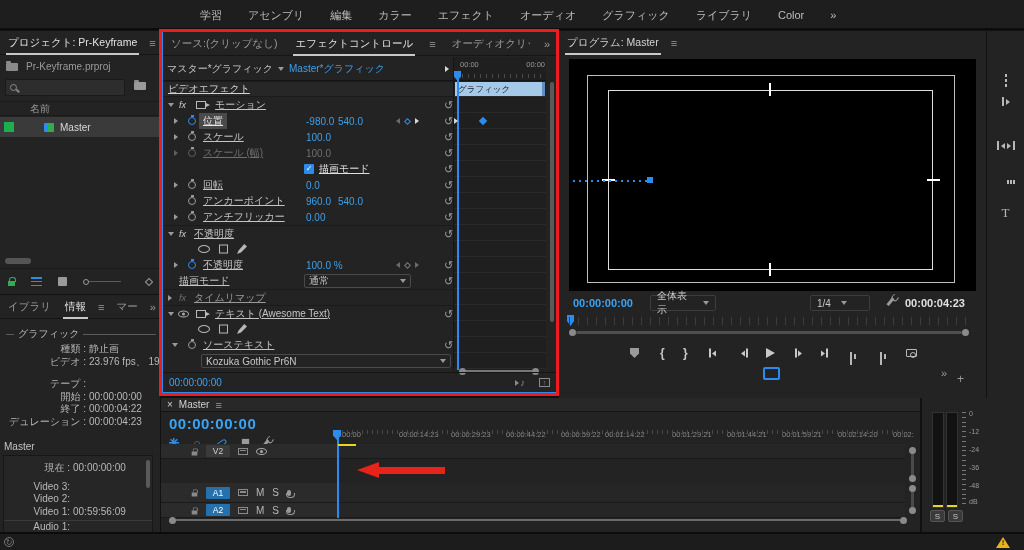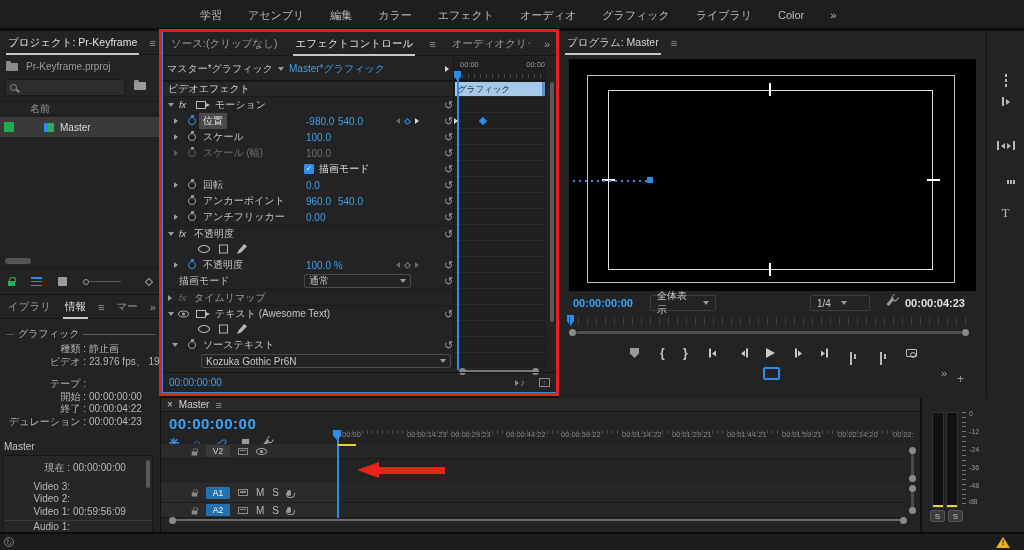--- a/index.html
+++ b/index.html
@@ -94,21 +94,21 @@
   .masterbox { position:absolute; left:3px; top:160px; width:150px; height:80px; background:#262626; border:1px solid #171717; padding-top:6px; overflow:hidden;}
   .masterbox .inforow { grid-template-columns:66px 1fr; }
   .vsb { position:absolute; right:2px; top:4px; width:4px; height:28px; background:#5a5a5a; border-radius:2px;}
 
   
   #ec { left:162px; top:32px; width:395px; height:362px; border-right:1px solid #2d8ceb; border-bottom:2px solid #2d8ceb; border-left:1px solid #2d8ceb;}
   #ec .cliprow { position:absolute; left:0; top:25px; width:290px; height:24px; border-bottom:1px solid #151515; display:flex; align-items:center; gap:5px; padding:0 4px; white-space:nowrap;}
   #ec-rows { position:absolute; left:0; top:49px; width:290px; }
   .ec-row { position:relative; height:16px; }
   .ec-row > * { position:absolute; top:50%; transform:translateY(-50%); white-space:nowrap;}
-  .ec-row .lbl { color:#c4c4c4; }
+  .ec-row .lbl { color:#c4c4c4;text-decoration:underline; }
   .ec-row .val { color:#3da0e8; }
   .ec-row.dim .lbl, .ec-row.dim .val { color:#6f6f6f; }
   .ec-section { background:#272727; border-top:1px solid #1b1b1b; border-bottom:1px solid #1b1b1b;}
   .sel-lbl { background:#4a4a4a; color:#e8e8e8 !important; padding:1px 4px; left:36px !important;}
   .dropdown { border:1px solid #4a4a4a; border-radius:2px; height:14px; display:flex; align-items:center; justify-content:space-between; padding:0 4px; color:#c8c8c8;}
   #ec-lane { position:absolute; left:290px; top:25px; width:93px; height:313px; background:#1f1f1f; border-left:1px solid #151515;}
   .lane-ruler { position:absolute; left:0; top:0; width:93px; height:24px; border-bottom:1px solid #151515; color:#9a9a9a; font-size:7.5px;}
   .lane-ticks { position:absolute; left:2px; right:2px; bottom:2px; height:4px; background:repeating-linear-gradient(90deg,#4a4a4a 0 1px,transparent 1px 6px);}
   .lane-rows-lines { position:absolute; left:0; top:24px; right:0; bottom:0; background:repeating-linear-gradient(180deg,transparent 0 15px,#2a2a2a 15px 16px);}
   .lane-clip { position:absolute; left:1px; top:25px; width:90px; height:14px; background:#a5c9e9; color:#1c1c1c; font-size:8.5px; line-height:14px; padding-left:3px; }
@@ -606,25 +606,25 @@
   <div class="tl-tools">
     <span class="ast"></span>
     <span class="magnet">∩</span>
     <span class="linksel"></span>
     <span class="flagmark" style="transform:scale(0.9);"></span>
     <span class="wrench"></span>
   </div>
 
   <div class="tl-ruler">
     <span style="left:3px;">:00:00</span>
-    <span style="left:70px;">00:00:14:23</span>
+    <span style="left:62px;">00:00:14:23</span>
     <span style="left:114px;">00:00:29:23</span>
     <span style="left:169px;">00:00:44:22</span>
     <span style="left:224px;">00:00:59:22</span>
-    <span style="left:285px;">00:01:14:22</span>
+    <span style="left:268px;">00:01:14:22</span>
     <span style="left:335px;">00:01:29:21</span>
     <span style="left:390px;">00:01:44:21</span>
     <span style="left:445px;">00:01:59:21</span>
     <span style="left:501px;">00:02:14:20</span>
     <span style="left:556px;">00:02:</span>
     <span class="ticks"></span>
   </div>
 
   <div class="track" style="top:46px;height:15px;">
     <div class="head">

